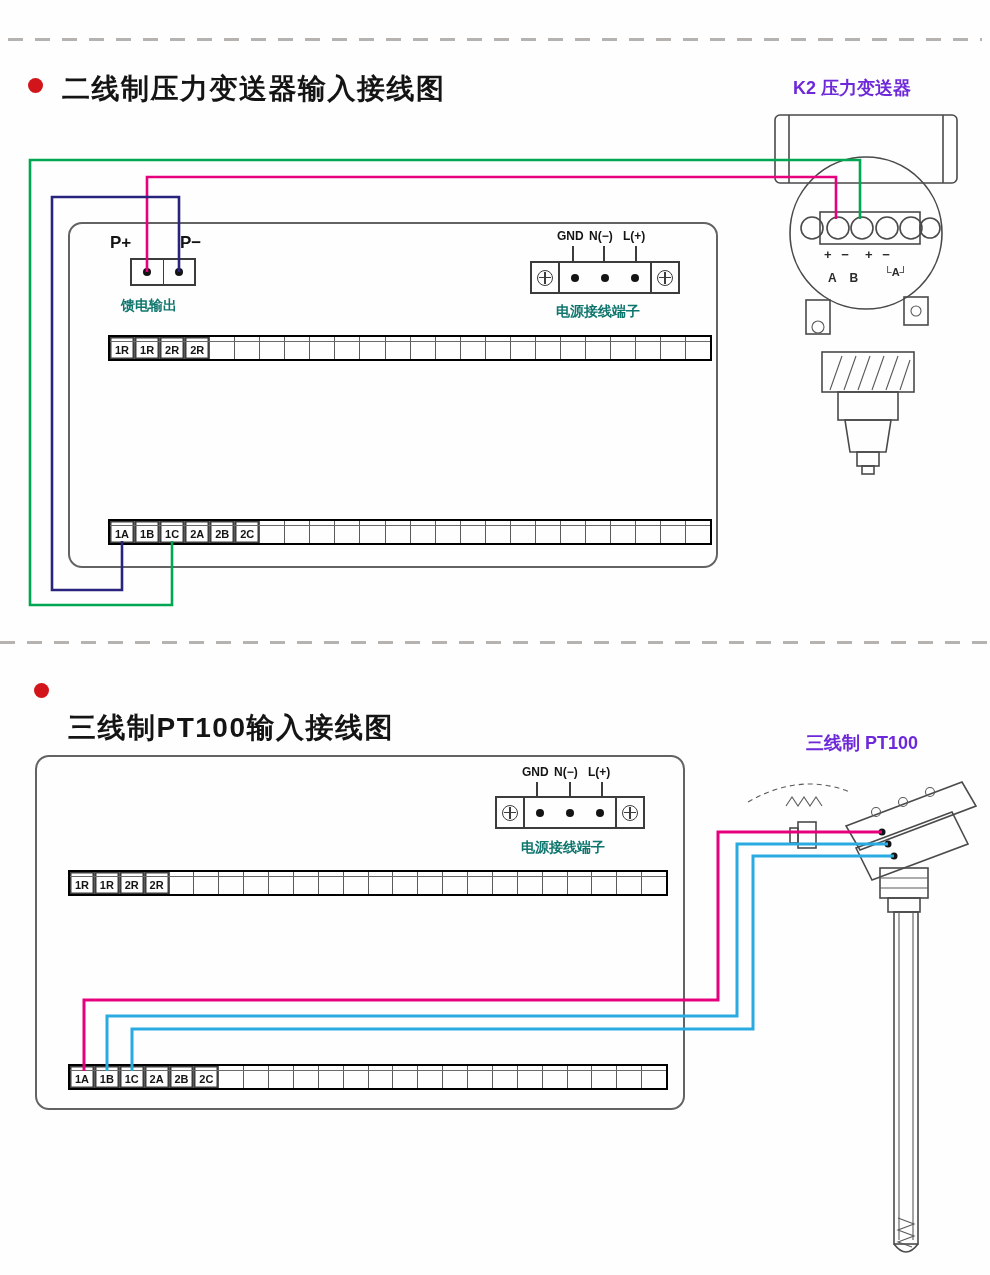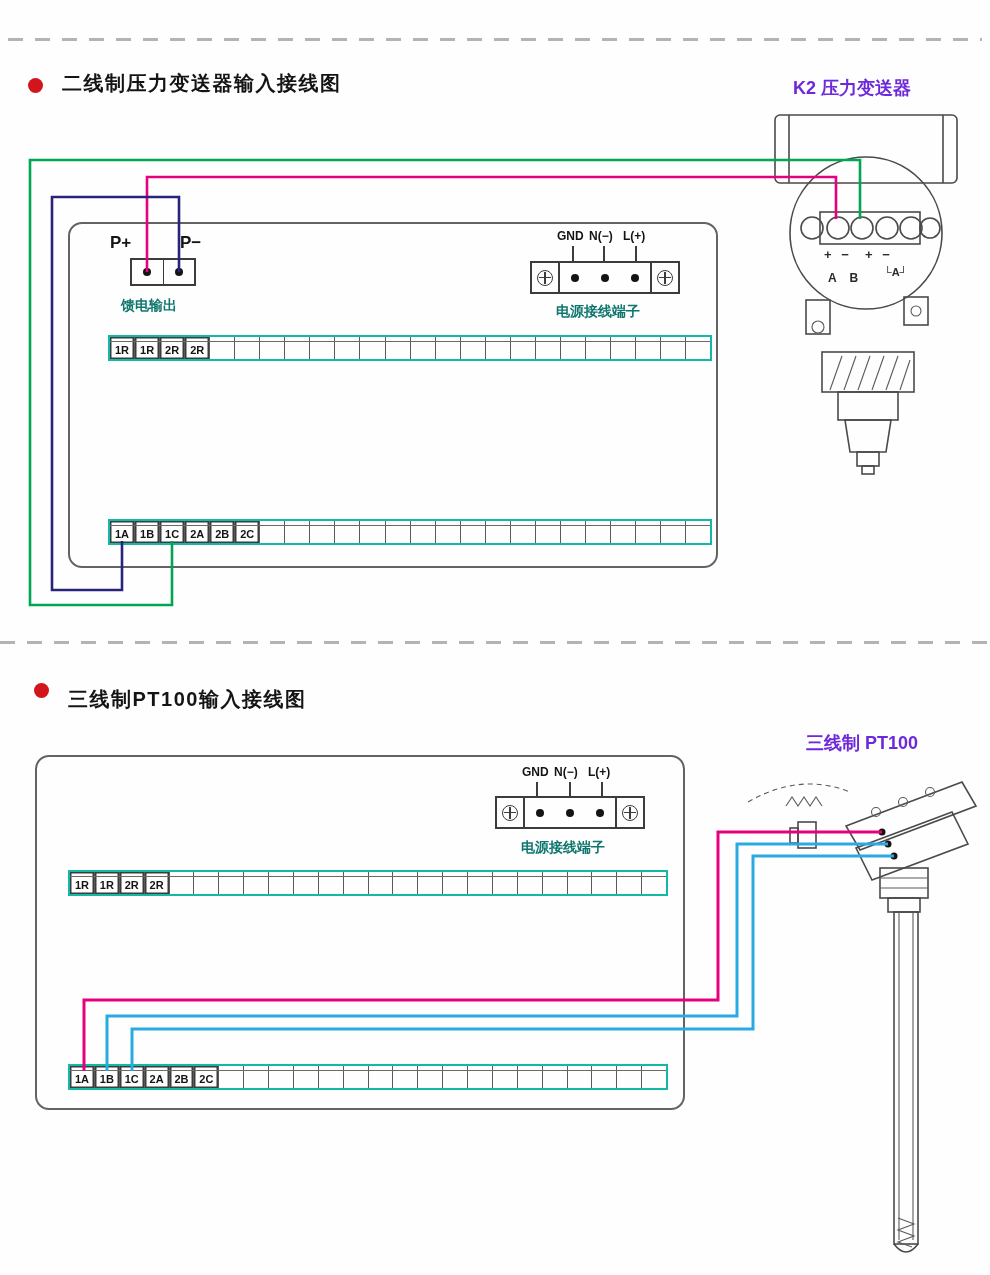--- a/index.html
+++ b/index.html
@@ -1,39 +1,39 @@
 <!DOCTYPE html>
 <html><head>
 <meta charset="utf-8">
 <style>
   *{margin:0;padding:0;box-sizing:border-box}
   html,body{background:#ffffff}
   body{font-family:"Liberation Sans","DejaVu Sans",sans-serif;color:#151515}
   #page{position:relative;width:990px;height:1275px;background:#fefefe;margin:0 auto;overflow:hidden}
   .dashline{position:absolute;height:3px;background:repeating-linear-gradient(90deg,#b5b2af 0 15px,transparent 15px 27px)}
   .bullet{position:absolute;width:15px;height:15px;border-radius:50%;background:#d2151b}
-  .sec-title{position:absolute;font-size:20px;font-weight:700;letter-spacing:1.5px;color:#141414}
+  .sec-title{position:absolute;font-size:28px;font-weight:700;letter-spacing:1.5px;color:#141414}
   .dev-label{position:absolute;font-size:18px;font-weight:700;color:#6d28d9}
   .panel{position:absolute;border:2.5px solid #636363;border-radius:14px}
   .pm{position:absolute;font-size:17px;font-weight:700;color:#141414}
   .feedbox{position:absolute;border:2px solid #3c3c3c;display:flex}
   .feedbox .half{flex:1;display:flex;align-items:center;justify-content:center}
   .feedbox .half:first-child{border-right:1.5px solid #3c3c3c}
   .dot{width:8px;height:8px;border-radius:50%;background:#141414}
   .cap{position:absolute;font-size:14px;font-weight:700;color:#0f766e}
   .pwr-label{position:absolute;font-size:12px;font-weight:700;color:#141414}
   .tick{position:absolute;width:2px;background:#3c3c3c}
   .pwrbox{position:absolute;border:2px solid #3c3c3c;display:flex}
   .pwrbox .side{width:26px;display:flex;align-items:center;justify-content:center}
   .pwrbox .mid{flex:1;border-left:2px solid #3c3c3c;border-right:2px solid #3c3c3c;display:flex;align-items:center;justify-content:space-around}
   .screw{width:16px;height:16px;border:1.6px solid #3c3c3c;border-radius:50%;position:relative}
   .screw::before,.screw::after{content:"";position:absolute;background:#3c3c3c}
   .screw::before{left:1px;right:1px;top:50%;height:1.5px;margin-top:-1px}
   .screw::after{top:1px;bottom:1px;left:50%;width:1.5px;margin-left:-1px}
-  .strip{position:absolute;border:2px solid #14b8a6;background:transparent}
+  .strip{position:absolute;border:2px solid #000000;background:transparent}
   .strip::before{content:"";position:absolute;left:0;right:0;top:4px;border-top:1px solid #6a6a6a}
   .striprow{display:flex;height:100%}
   .striprow .cell{flex:1;border-right:1px solid #5a5a5a;display:flex;align-items:center;justify-content:center;font-size:11px;font-weight:700;padding-top:4px;color:#141414}
   .striprow .cell:last-child{border-right:0}
   .striprow .cell:not(:empty){box-shadow:inset 0 0 0 1.5px #3c3c3c}
   .tx-sign{position:absolute;font-size:13px;font-weight:700;letter-spacing:3px;color:#2b2b2b;white-space:pre}
   .tx-ab{position:absolute;font-size:12px;font-weight:700;letter-spacing:5px;color:#2b2b2b}
   .tx-br{position:absolute;font-size:11px;font-weight:700;color:#2b2b2b}
   svg.art{position:absolute;left:0;top:0;pointer-events:none}
   .ln{fill:none;stroke:#4a4a4a;stroke-width:1.6}
@@ -143,21 +143,21 @@
         <div class="cell"></div>
       </div>
   </div>
 
   <div class="tx-sign" style="left:824px;top:247px">+ −  + −</div>
   <div class="tx-ab" style="left:828px;top:271px">A B</div>
   <div class="tx-br" style="left:884px;top:266px">└A┘</div>
 
   <div class="dashline" style="left:0;top:641px;width:990px"></div>
   <div class="bullet" style="left:34px;top:683px"></div>
-  <div class="sec-title" style="left:68px;top:686px">三线制PT100输入接线图</div>
+  <div class="sec-title" style="left:68px;top:709px">三线制PT100输入接线图</div>
   <div class="dev-label" style="left:806px;top:731px">三线制  PT100</div>
 
   <div class="panel" style="left:35px;top:755px;width:650px;height:355px"></div>
 
   <div class="pwr-label" style="left:522px;top:765px">GND</div>
   <div class="pwr-label" style="left:554px;top:765px">N(−)</div>
   <div class="pwr-label" style="left:588px;top:765px">L(+)</div>
   <div class="tick" style="left:536px;top:782px;height:15px"></div>
   <div class="tick" style="left:569px;top:782px;height:15px"></div>
   <div class="tick" style="left:601px;top:782px;height:15px"></div>

